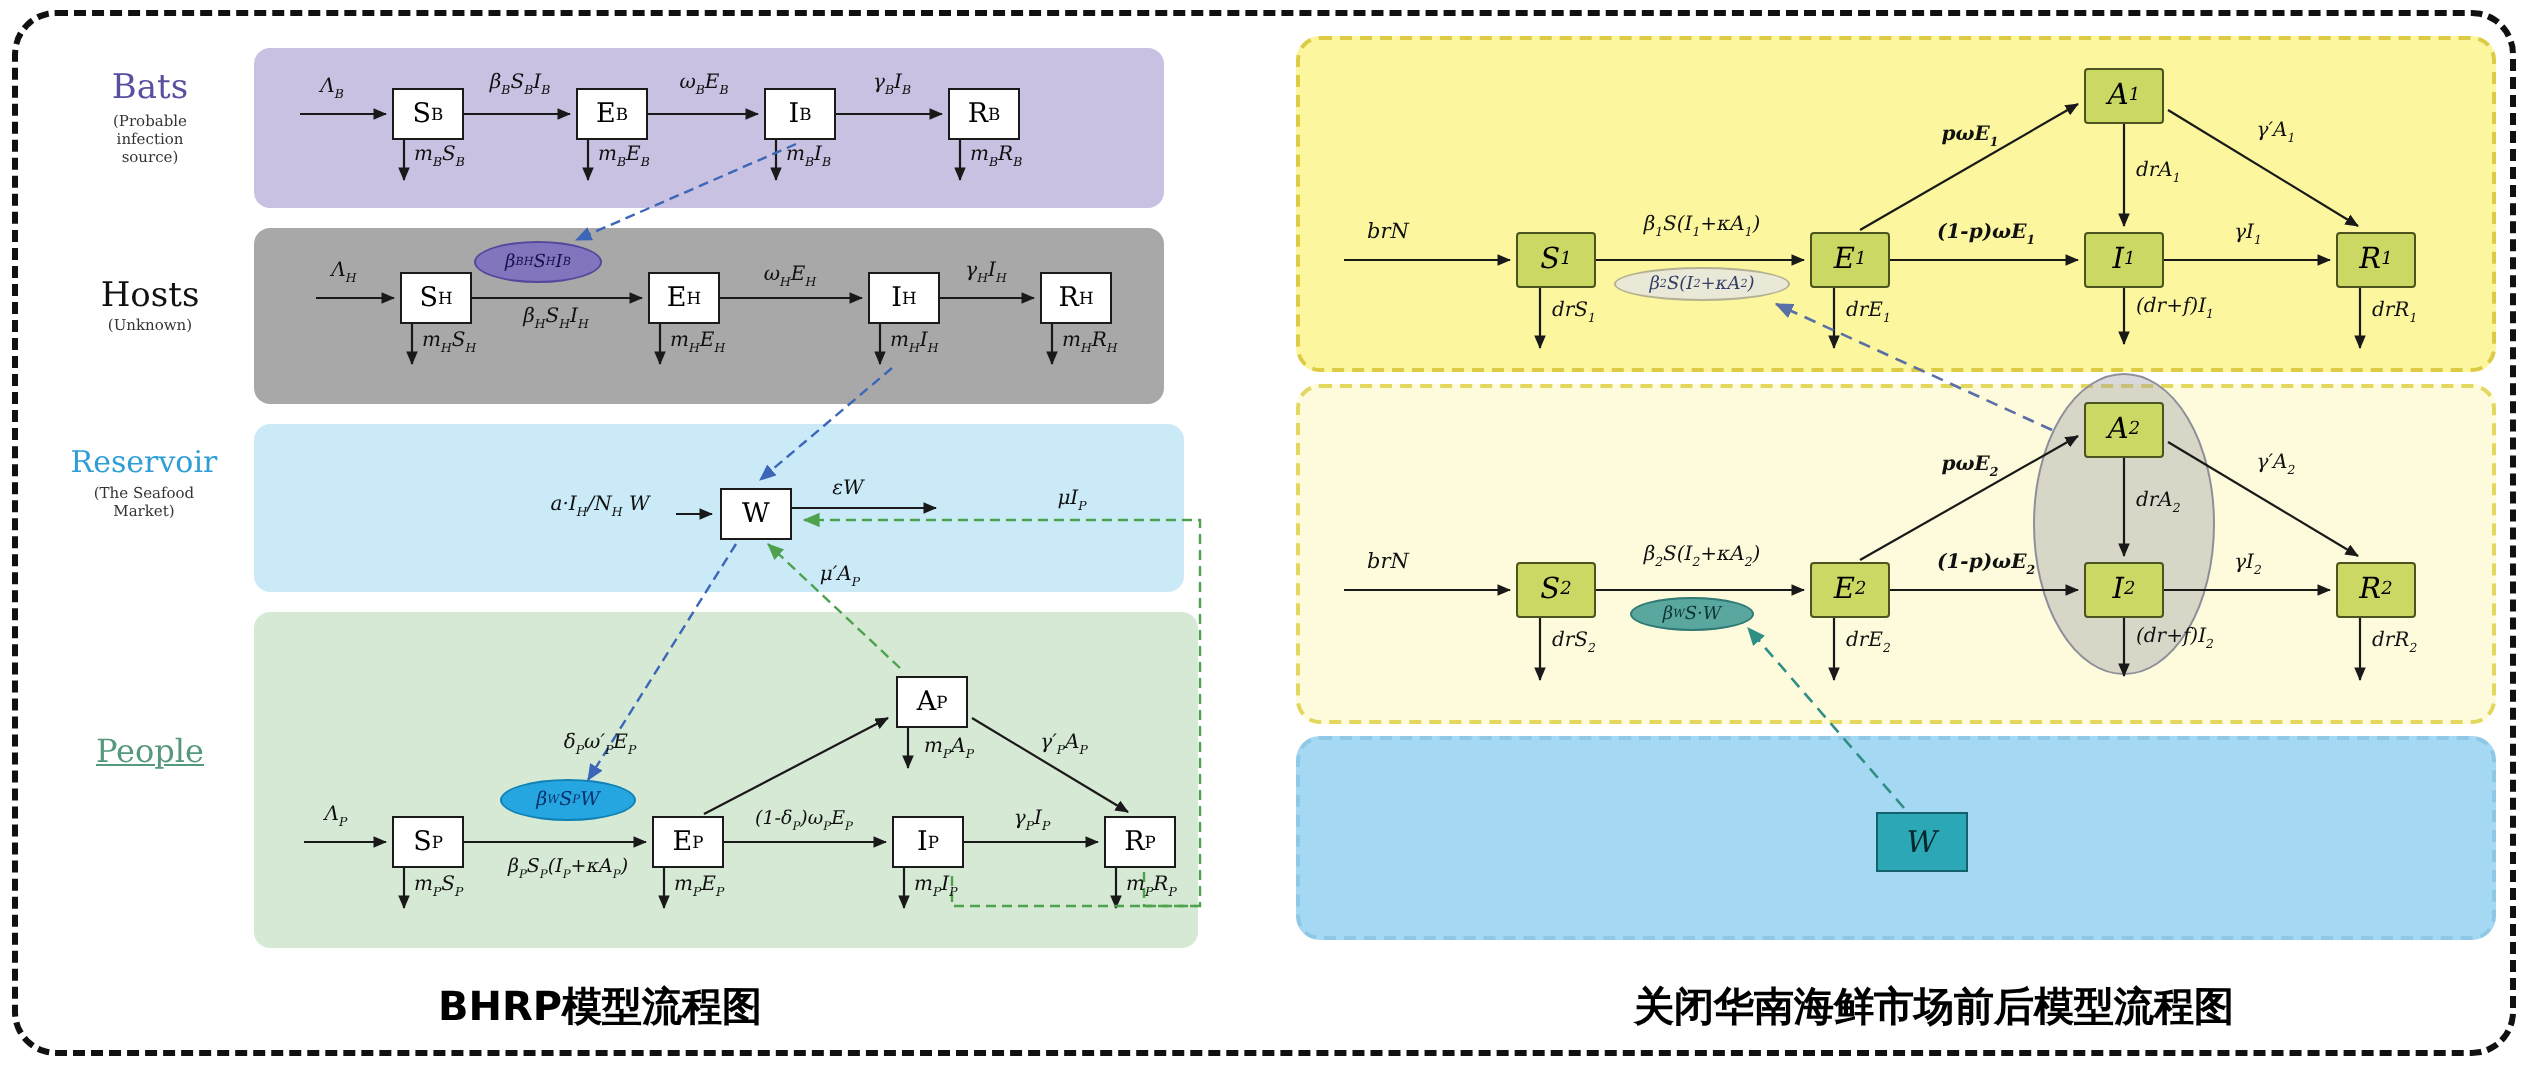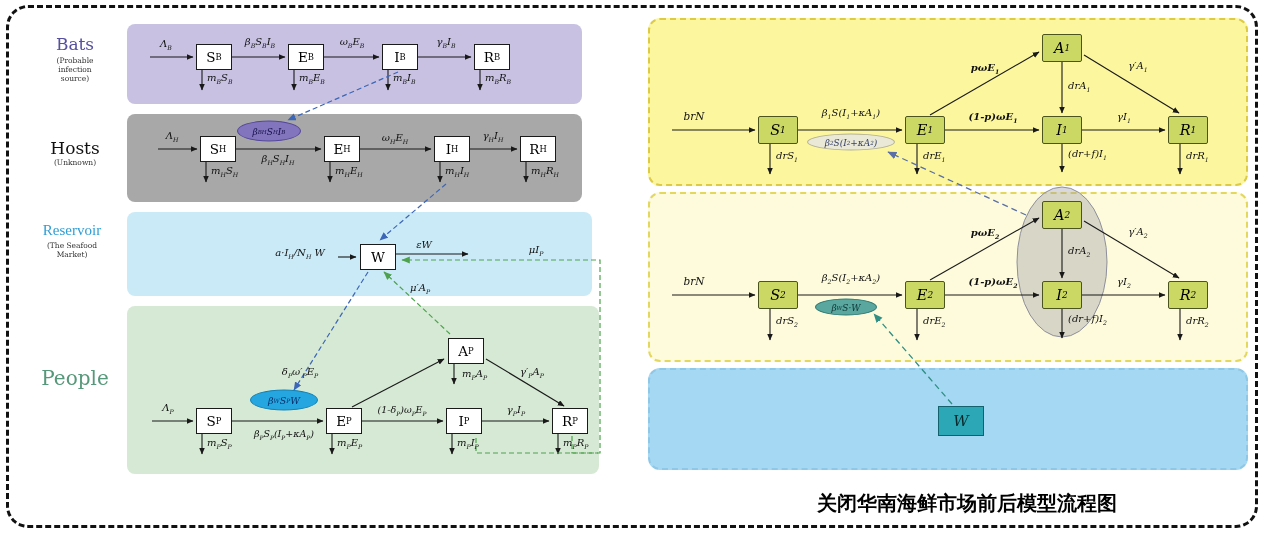--- a/index.html
+++ b/index.html
@@ -139,25 +139,25 @@
 
   <div class="sec" style="left:28px;top:34px;width:94px;">
     <div style="font-size:17px;color:#56509e;">Bats</div>
     <div style="font-size:7.5px;color:#333;line-height:1.2;width:62px;margin:2px auto 0;">(Probable infection source)</div>
   </div>
   <div class="sec" style="left:28px;top:138px;width:94px;">
     <div style="font-size:17px;color:#111;">Hosts</div>
     <div style="font-size:7.5px;color:#333;">(Unknown)</div>
   </div>
   <div class="sec" style="left:16px;top:222px;width:112px;">
-    <div style="font-size:15px;color:#2f9ed6;font-family:Liberation Serif, serif;">Reservoir</div>
+    <div style="font-size:15px;color:#2f9ed6;">Reservoir</div>
     <div style="font-size:7.5px;color:#333;line-height:1.2;width:70px;margin:2px auto 0;">(The Seafood Market)</div>
   </div>
   <div class="sec" style="left:28px;top:366px;width:94px;">
-    <div style="font-size:20px;color:#56987a;">People</div>
+    <div style="font-size:16px;color:#56987a;text-decoration:underline;">People</div>
   </div>
 
   <div class="box" style="left:196px;top:44px;">S<sub>B</sub></div>
   <div class="box" style="left:288px;top:44px;">E<sub>B</sub></div>
   <div class="box" style="left:382px;top:44px;">I<sub>B</sub></div>
   <div class="box" style="left:474px;top:44px;">R<sub>B</sub></div>
   <div class="m" style="left:166px;top:38px;">Λ<sub>B</sub></div>
   <div class="m" style="left:260px;top:36px;">β<sub>B</sub>S<sub>B</sub>I<sub>B</sub></div>
   <div class="m" style="left:352px;top:36px;">ω<sub>B</sub>E<sub>B</sub></div>
   <div class="m" style="left:446px;top:36px;">γ<sub>B</sub>I<sub>B</sub></div>
@@ -235,15 +235,16 @@
   <div class="ml" style="left:1068px;top:245px;">drA<sub>2</sub></div>
   <div class="m" style="left:1138px;top:226px;">γ′A<sub>2</sub></div>
   <div class="m" style="left:1124px;top:276px;">γI<sub>2</sub></div>
   <div class="ml" style="left:1068px;top:313px;">(dr+f)I<sub>2</sub></div>
   <div class="ml" style="left:776px;top:315px;">drS<sub>2</sub></div>
   <div class="ml" style="left:923px;top:315px;">drE<sub>2</sub></div>
   <div class="ml" style="left:1186px;top:315px;">drR<sub>2</sub></div>
 
   <div style="position:absolute;left:938px;top:406px;width:46px;height:30px;background:#2ba7b5;border:1.5px solid #14616d;display:flex;align-items:center;justify-content:center;font-style:italic;font-size:15px;color:#06282c;box-sizing:border-box;">W</div>
 
+  <div class="cap" style="left:90px;top:490px;width:420px;">BHRP模型流程图</div>
   <div class="cap" style="left:667px;top:490px;width:600px;">关闭华南海鲜市场前后模型流程图</div>
 
 </div>
 
 </body></html>

